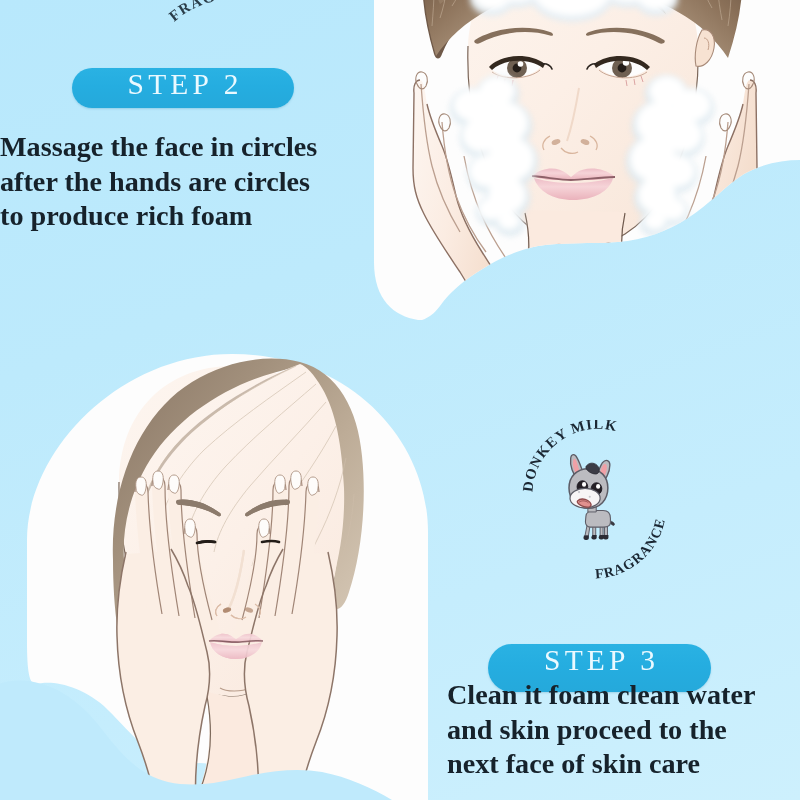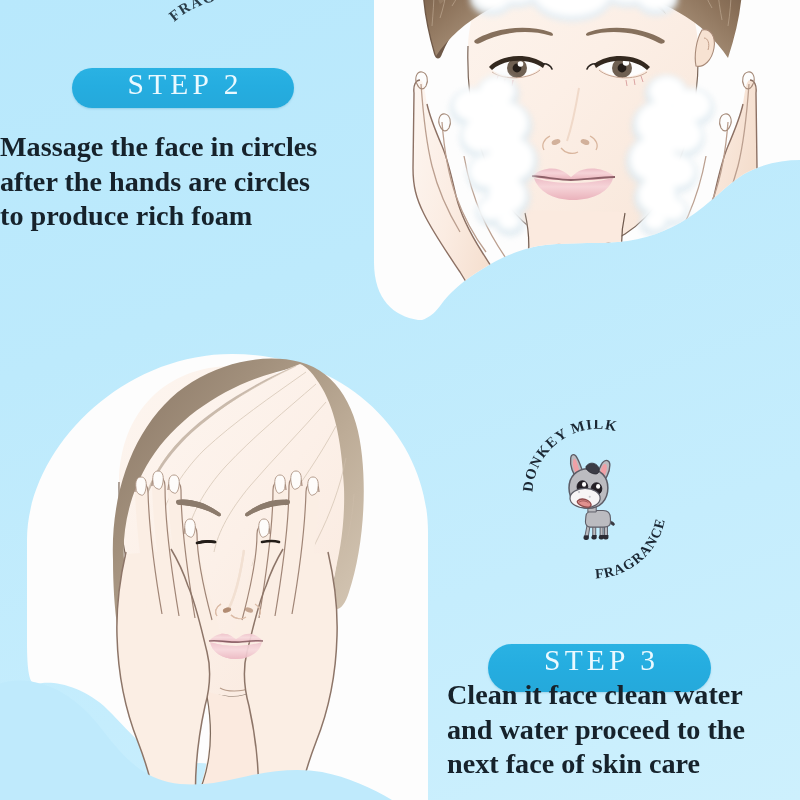--- a/index.html
+++ b/index.html
@@ -455,18 +455,18 @@
     <div>Massage the face in circles</div>
     <div>after the hands are circles</div>
     <div>to produce rich foam</div>
   </div>
 
   <div class="step-badge" style="left:488px;top:612px;width:223px;height:48px;margin-top:32px;">
     <span>STEP 3</span>
   </div>
 
   <div class="body-text" style="left:447px;top:678px;width:316px;">
-    <div>Clean it face clean water</div>
-    <div>and water proceed to the</div>
+    <div>Clean it foam clean water</div>
+    <div>and skin proceed to the</div>
     <div>next face of skin care</div>
   </div>
 
 </div>
 
 </body></html>

